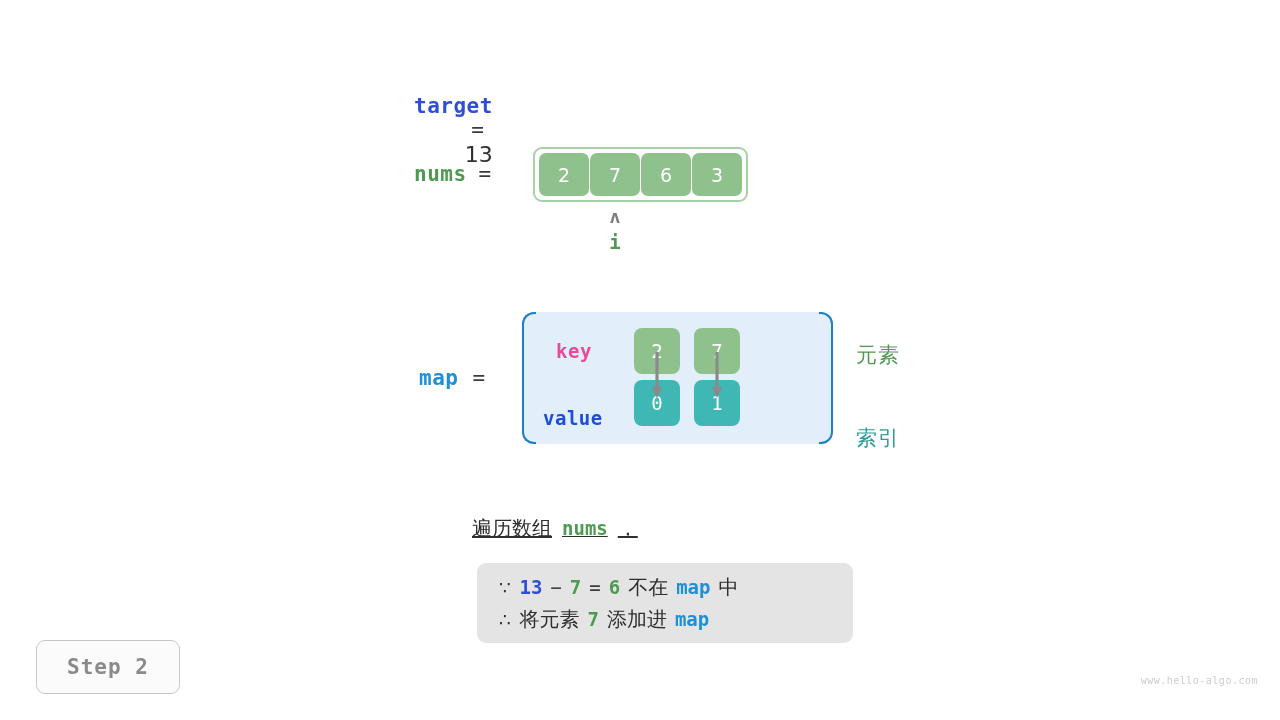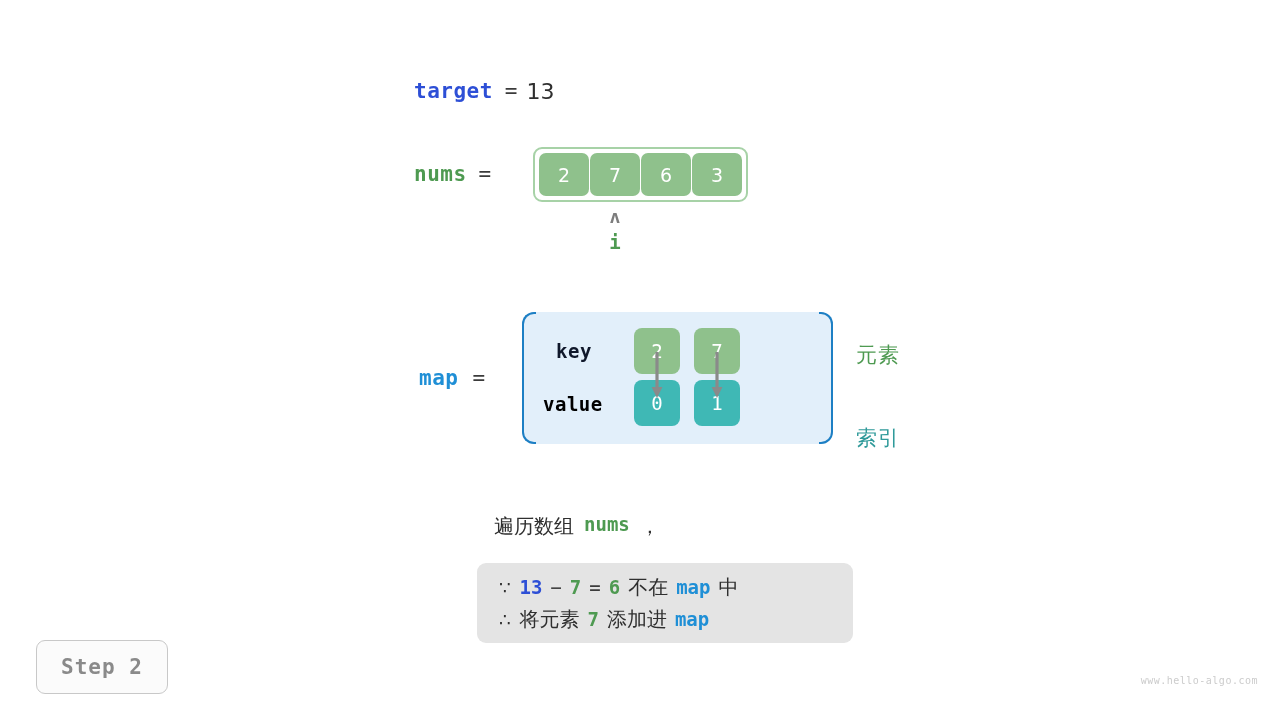--- a/index.html
+++ b/index.html
@@ -13,25 +13,26 @@
     position: relative;
     overflow: hidden;
     font-family: "DejaVu Sans", sans-serif;
     -webkit-font-smoothing: antialiased;
   }
 
   
   #target-line {
     position: absolute;
     left: 414px;
-    top: 79px;
+    top: 94px;
     height: 30px;
     display: flex;
-    align-items: flex-start;
+    align-items: flex-end;
     white-space: pre;
+    flex-direction: column;
   }
   #target-line .var {
     font-family: "DejaVu Sans Mono", monospace;
     font-weight: bold;
     font-size: 21px;
     color: #2d4fd6;
     letter-spacing: 0.5px;
   }
   #target-line .eq {
     font-family: "DejaVu Sans Mono", monospace;
@@ -173,22 +174,22 @@
     border-radius: 0 12px 12px 0;
   }
 
   .map-row-label {
     position: absolute;
     font-family: "DejaVu Sans Mono", monospace;
     font-weight: bold;
     font-size: 19px;
     letter-spacing: 0.5px;
   }
-  #map-key-label   { left: 556px; top: 340px; color: #0f172a; }
-  #map-value-label { left: 543px; top: 393px; color: #000000; }
+  #map-key-label   { left: 556px; top: 340px; color: #ec4899; }
+  #map-value-label { left: 543px; top: 407px; color: #1d4ed8; }
 
   .map-cell {
     position: absolute;
     width: 46px;
     height: 46px;
     border-radius: 8px;
     display: flex;
     align-items: center;
     justify-content: center;
     color: #ffffff;
@@ -215,29 +216,30 @@
     font-weight: normal;
     font-size: 21px;
     letter-spacing: 1px;
   }
   #side-label-element { left: 856px; top: 341px; color: #4e9a51; }
   #side-label-index   { left: 856px; top: 392px; color: #2f9a9a; margin-top: 32px; }
 
   
   #caption {
     position: absolute;
-    left: 494px;
+    left: 472px;
     top: 513px;
     height: 30px;
     display: flex;
-    align-items: flex-start;
+    align-items: center;
     white-space: pre;
     font-family: "DejaVu Sans", sans-serif;
     font-size: 20px;
     color: #2f2f2f;
+    text-decoration: underline;
   }
   #caption .code {
     font-family: "DejaVu Sans Mono", monospace;
     font-weight: bold;
     color: #4e9a51;
     margin: 0 10px;
     font-size: 19px;
   }
 
   
@@ -290,21 +292,21 @@
     font-size: 19px;
     color: #3b3b3b;
   }
   .sp { display: inline-block; width: 8px; }
 
   
   #step-badge {
     position: absolute;
     left: 36px;
     top: 640px;
-    width: 132px;
+    width: 144px;
     height: 54px;
     border: 1.5px solid #c8c8c8;
     border-radius: 9px;
     background: #fbfbfb;
     display: flex;
     align-items: center;
     justify-content: center;
     font-family: "DejaVu Sans Mono", monospace;
     font-weight: bold;
     font-size: 21px;

